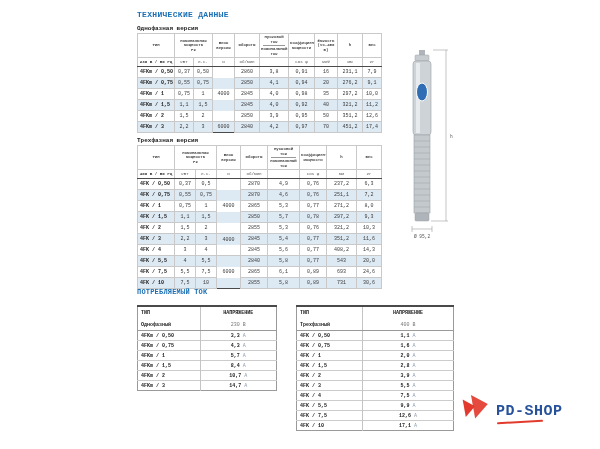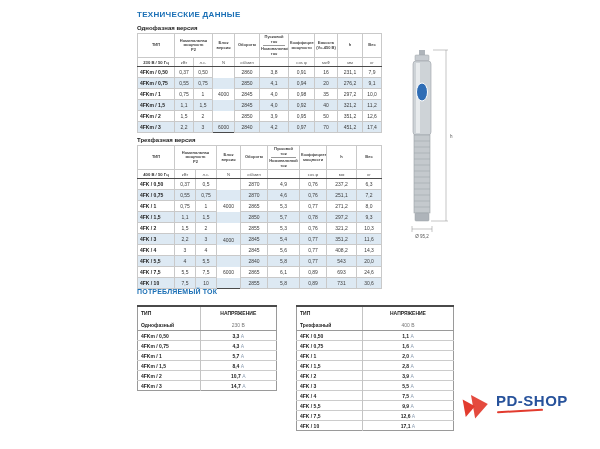--- a/index.html
+++ b/index.html
@@ -1,17 +1,17 @@
 <!DOCTYPE html>
 <html><head>
 <meta charset="utf-8">
 <style>
   html,body{margin:0;padding:0;background:#fff;}
   .sheet{position:relative;width:574px;height:449px;background:#ffffff;overflow:hidden;
-         font-family:Liberation Sans, sans-serif;color:#333;}
+         font-family:Liberation Mono, monospace;color:#333;}
   .abs{position:absolute;}
 
   .page-title{left:137px;top:10px;font-size:8px;font-weight:bold;color:#1a6fb5;letter-spacing:.3px;}
   .sec-label{left:137px;font-size:6px;font-weight:bold;color:#222;}
   .cur-title{left:137px;top:288px;font-size:7px;font-weight:bold;color:#1a6fb5;letter-spacing:.2px;}
 
   
   table.main{border-collapse:collapse;table-layout:fixed;width:244px;left:137px;
              border-top:1px solid #4a4a4a;border-bottom:1px solid #4a4a4a;}
   table.main th, table.main td{border:1px solid #c9c9c9;overflow:hidden;}
@@ -43,21 +43,21 @@
   table.cur td.valc{text-align:center;border-left:1px solid #c4c4c4;}
   table.cur td.valc b{color:#222;}
   table.cur td.valc span.unit{color:#8a9bb0;font-weight:400;}
   table.cur thead th.vline{border-left:1px solid #c4c4c4;}
 
   
   .pump-wrap{left:400px;top:48px;width:58px;height:200px;}
   .dim-label{font-size:4.5px;fill:#555;}
 
   
-  .logo{left:462px;top:392px;display:flex;align-items:flex-start;gap:4px;}
+  .logo{left:462px;top:392px;display:flex;align-items:flex-end;gap:4px;}
   .logo-text{font-size:15px;font-weight:bold;color:#27529b;letter-spacing:.5px;position:relative;}
   .logo-text::after{content:"";position:absolute;left:1px;bottom:-3px;width:46px;height:2px;
                     background:#e23b2e;border-radius:2px;transform:rotate(-3deg);}
 </style>
 </head>
 <body>
 
 <div class="sheet">
 
   <div class="abs page-title">ТЕХНИЧЕСКИЕ ДАННЫЕ</div>

